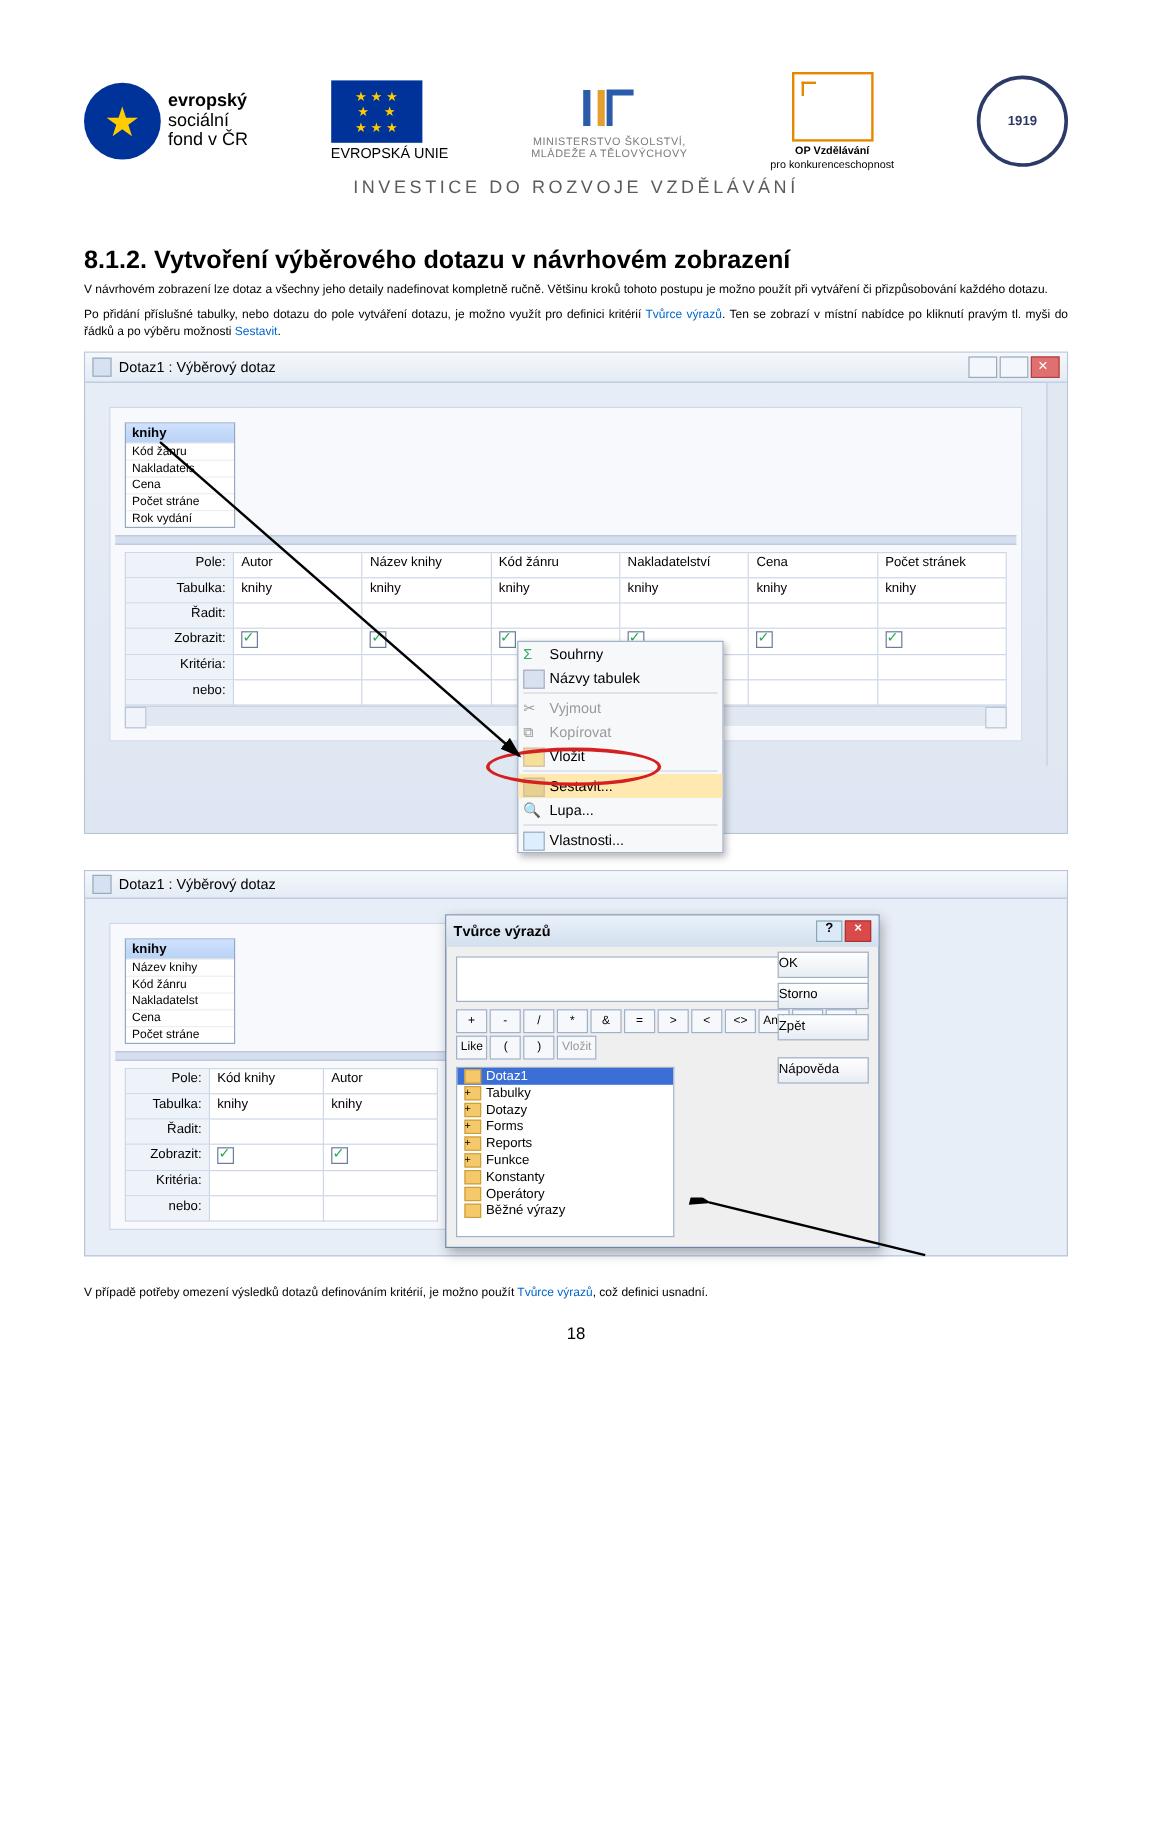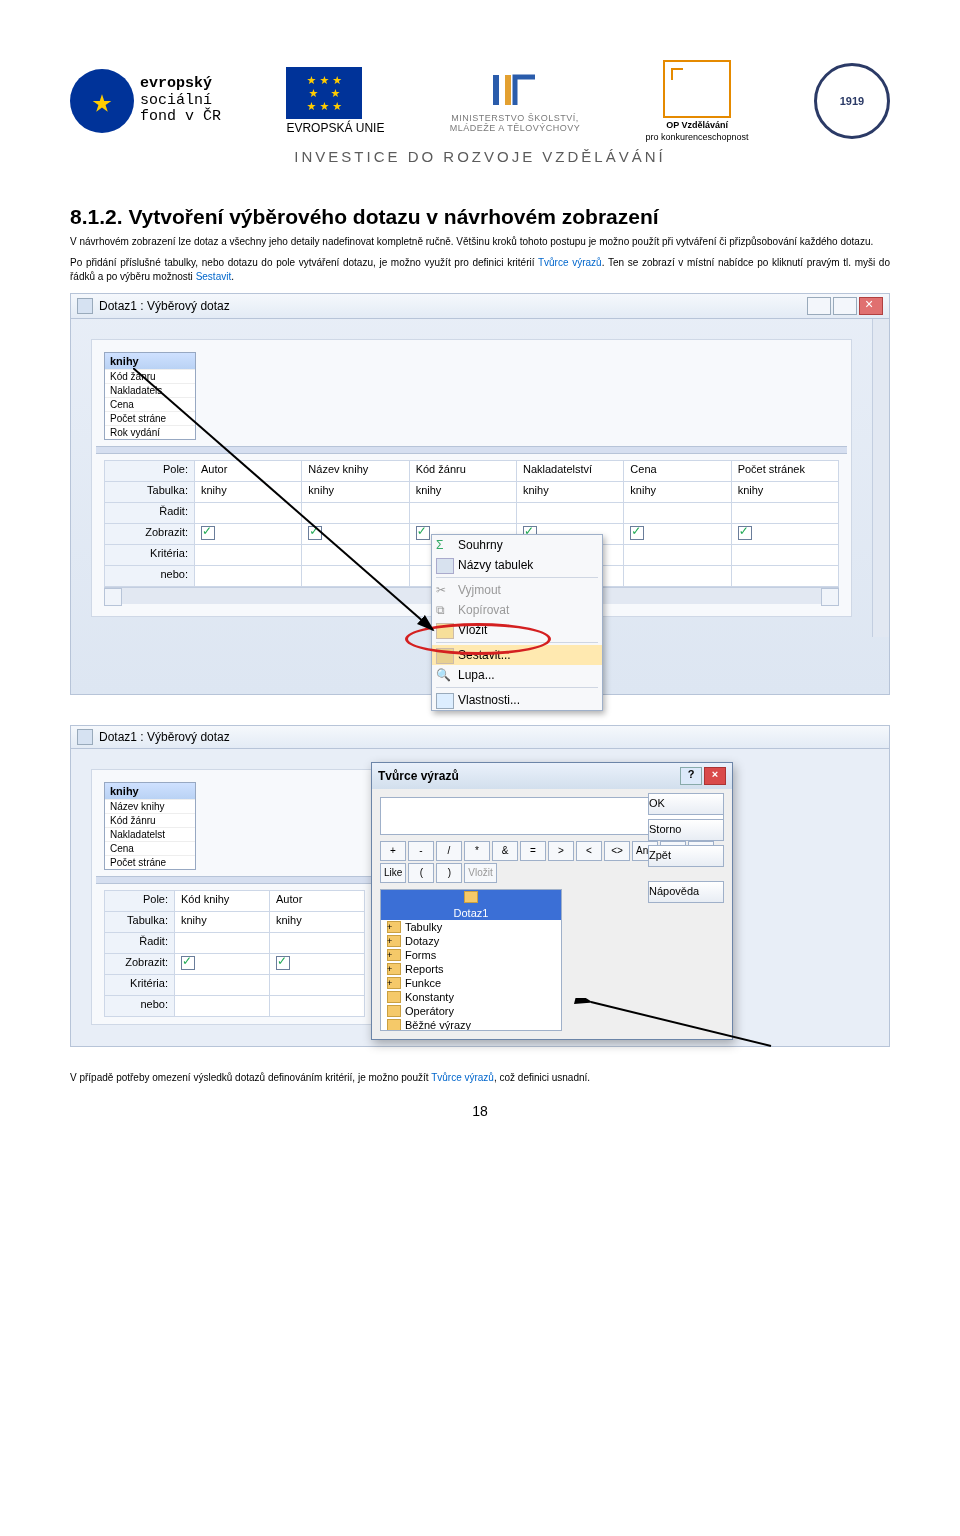--- a/index.html
+++ b/index.html
@@ -15,21 +15,20 @@
   .logos {
     display: flex;
     align-items: center;
     justify-content: space-between;
     margin-bottom: 4px;
   }
   .logo-esf {
     display: flex;
     align-items: center;
     gap: 6px;
-    font-family: Liberation Mono, monospace;
   }
   .star-blob {
     width: 64px; height: 64px;
     background: #003399;
     border-radius: 50%;
     position: relative;
     display: flex; align-items: center; justify-content: center;
   }
   .star-blob::before {
     content: "★";
@@ -195,21 +194,21 @@
   .dlg .dlgbar .help { margin-left:auto; width:20px;height:16px;border:1px solid #8aa; background:#dce9fa; text-align:center; font-size:11px; }
   .dlg .dlgbar .close { width:20px;height:16px;background:#d94a4a;border:1px solid #a33; color:#fff; text-align:center; margin-left:2px; font-size:11px;}
   .dlg .body { padding: 8px; }
   .dlg .expr { height: 36px; border:1px solid #9fb0c9; background:#fff; }
   .dlg .rbtns { display:flex; flex-direction:column; gap:4px; position:absolute; right:8px; top:30px; }
   .dlg .rbtn { width:74px; height:20px; border:1px solid #9fb0c9; background:linear-gradient(#fff,#e8edf4); font-size:11px; line-height:19px; }
   .dlg .ops { display:flex; gap:2px; margin-top:6px; flex-wrap: wrap; align-items:center; }
   .dlg .op { min-width:18px; height:18px; border:1px solid #9fb0c9; background:#f6f8fb; text-align:center; font-size:10px; line-height:17px; padding:0 3px;}
   .dlg .tree { margin-top:6px; border:1px solid #9fb0c9; background:#fff; height:140px; width:180px; overflow:hidden; }
   .dlg .tree .ti { padding:1px 6px; font-size:11px; display:flex; align-items:center; gap:4px; }
-  .dlg .tree .ti.sel { background:#3b6fd6; color:#fff;flex-direction:column; }
+  .dlg .tree .ti.sel { background:#3b6fd6; color:#fff; }
   .folder-ico { width:12px; height:10px; background:#f5c969; border:1px solid #caa040; }
   .folder-ico.plus::before { content:"+"; font-size:9px; position:relative; left:-1px; top:-2px;}
   .arrow2 { position:absolute; left:160px; bottom:-2px; pointer-events:none; }
   .pgnum { text-align:center; font-size:14px; margin-top: 18px; }
 </style>
 </head>
 <body>
 
 <div class="page">
 

